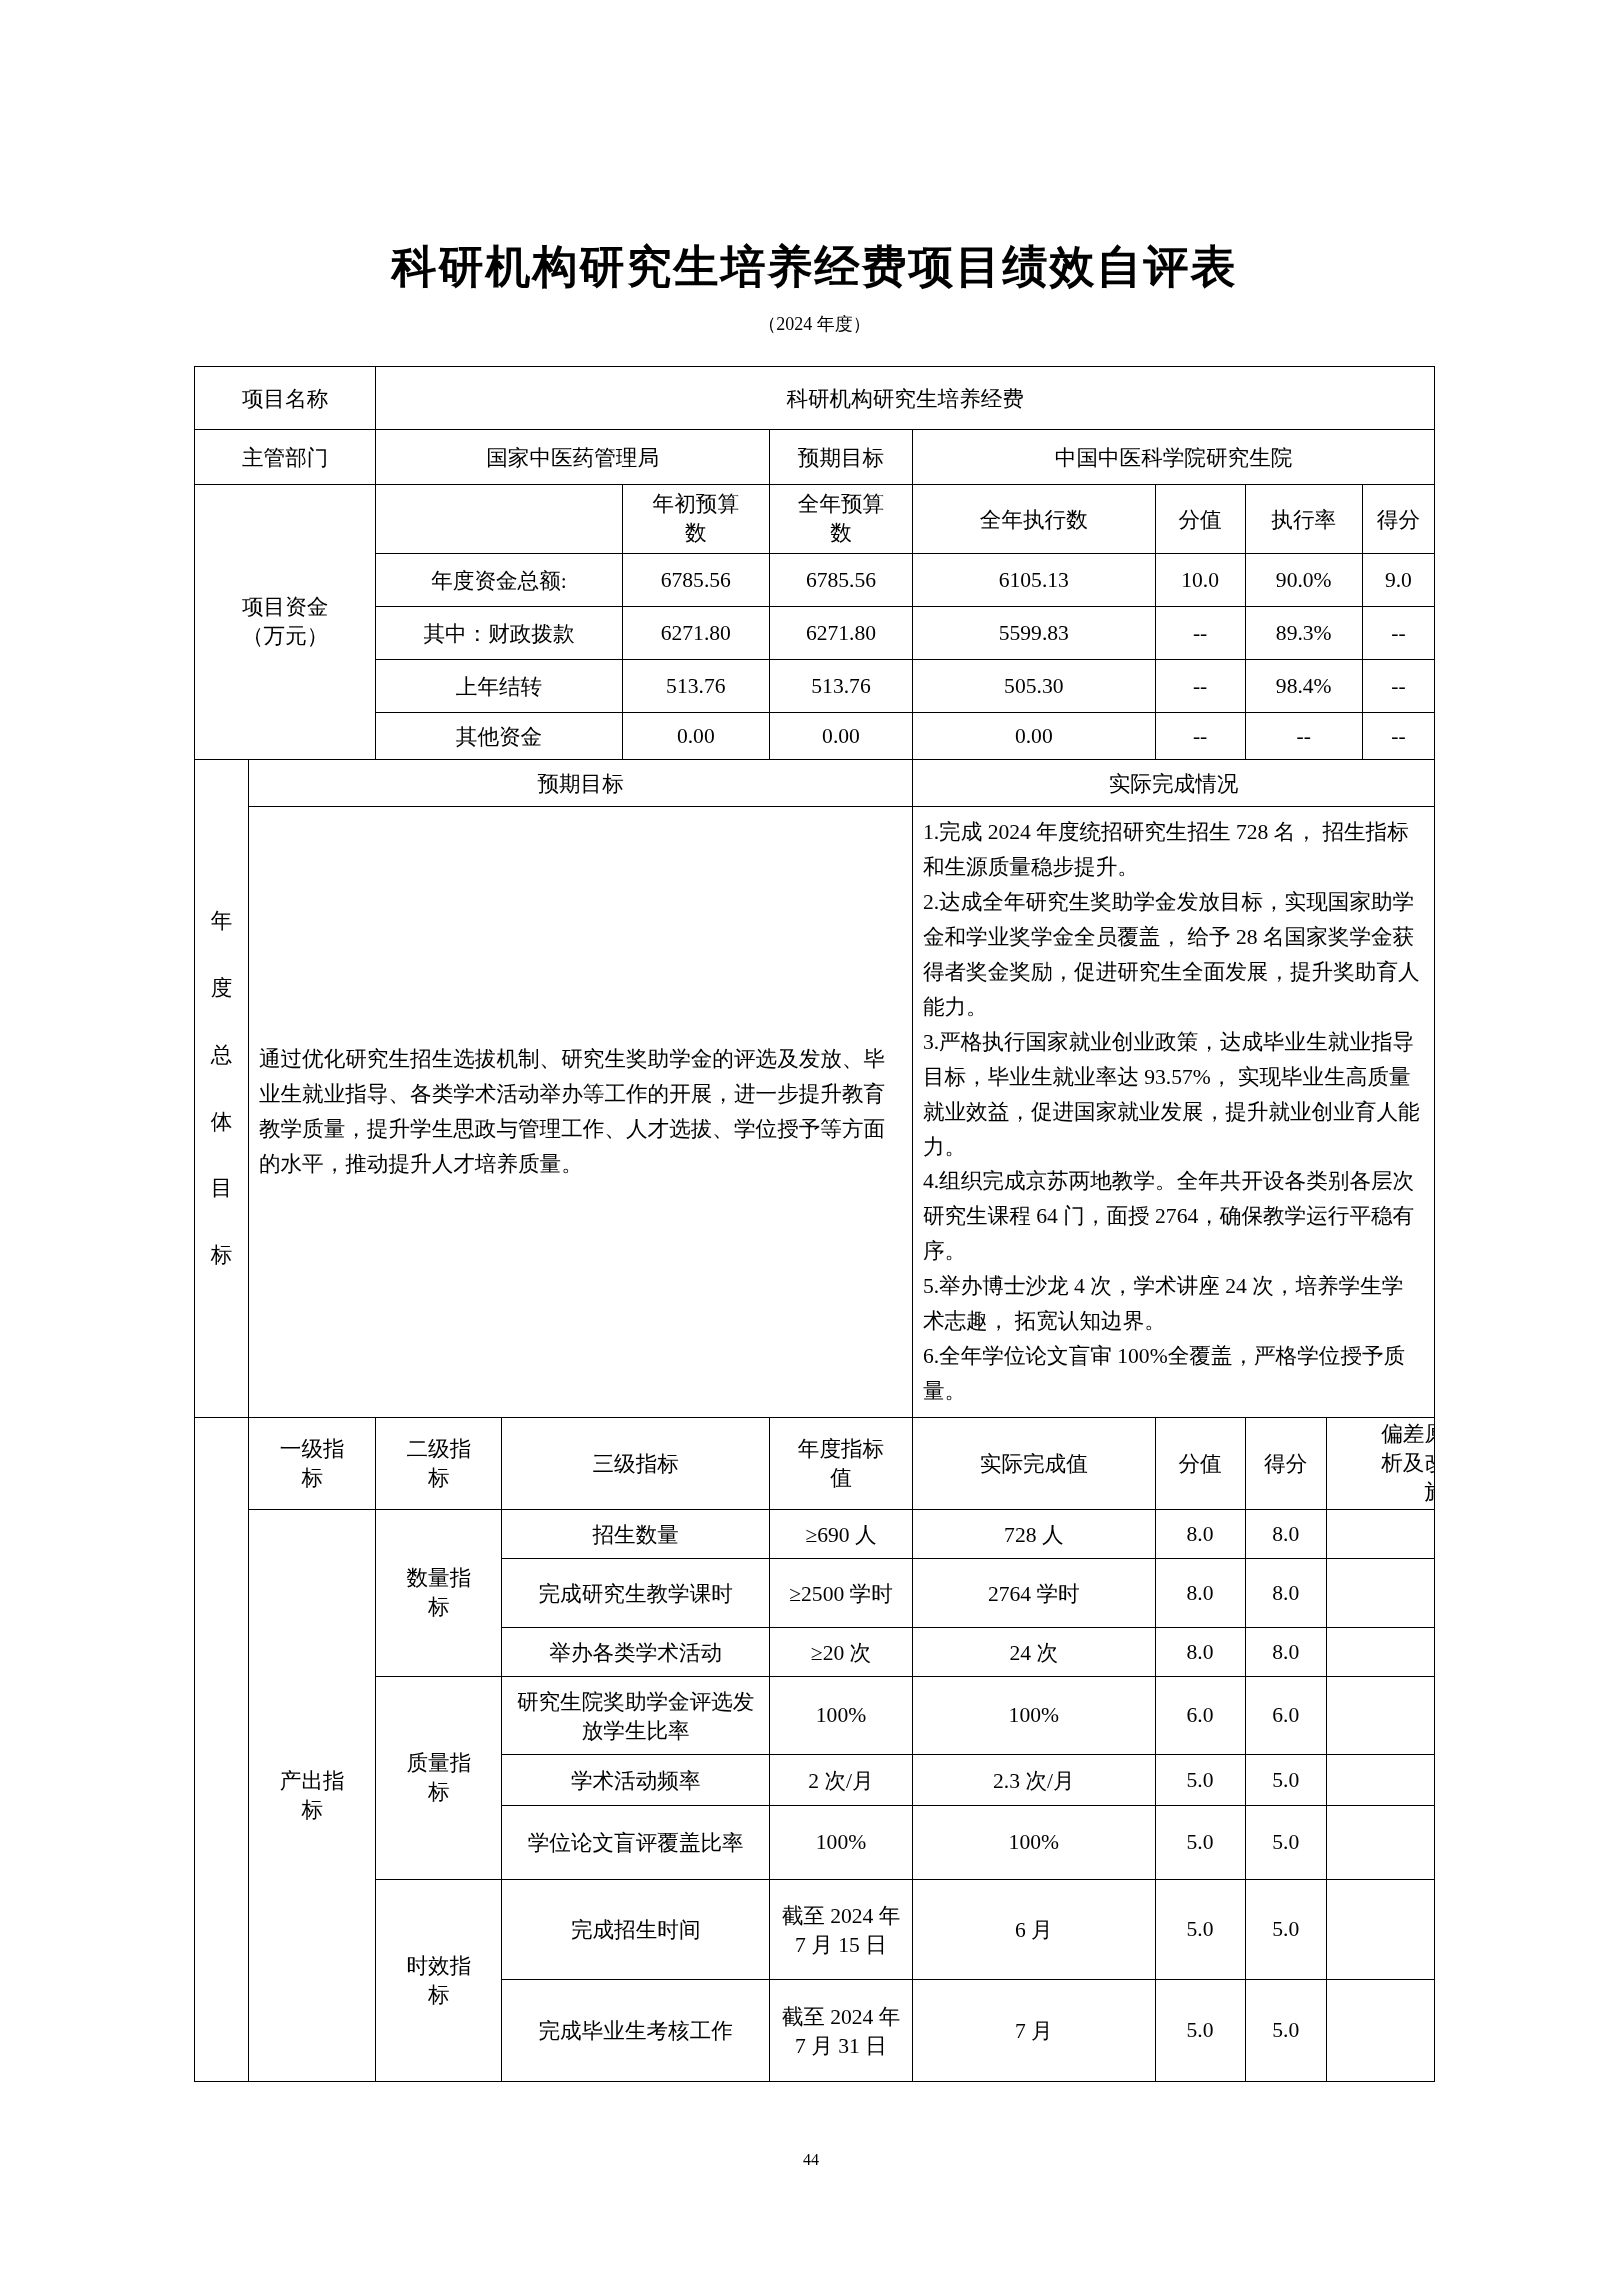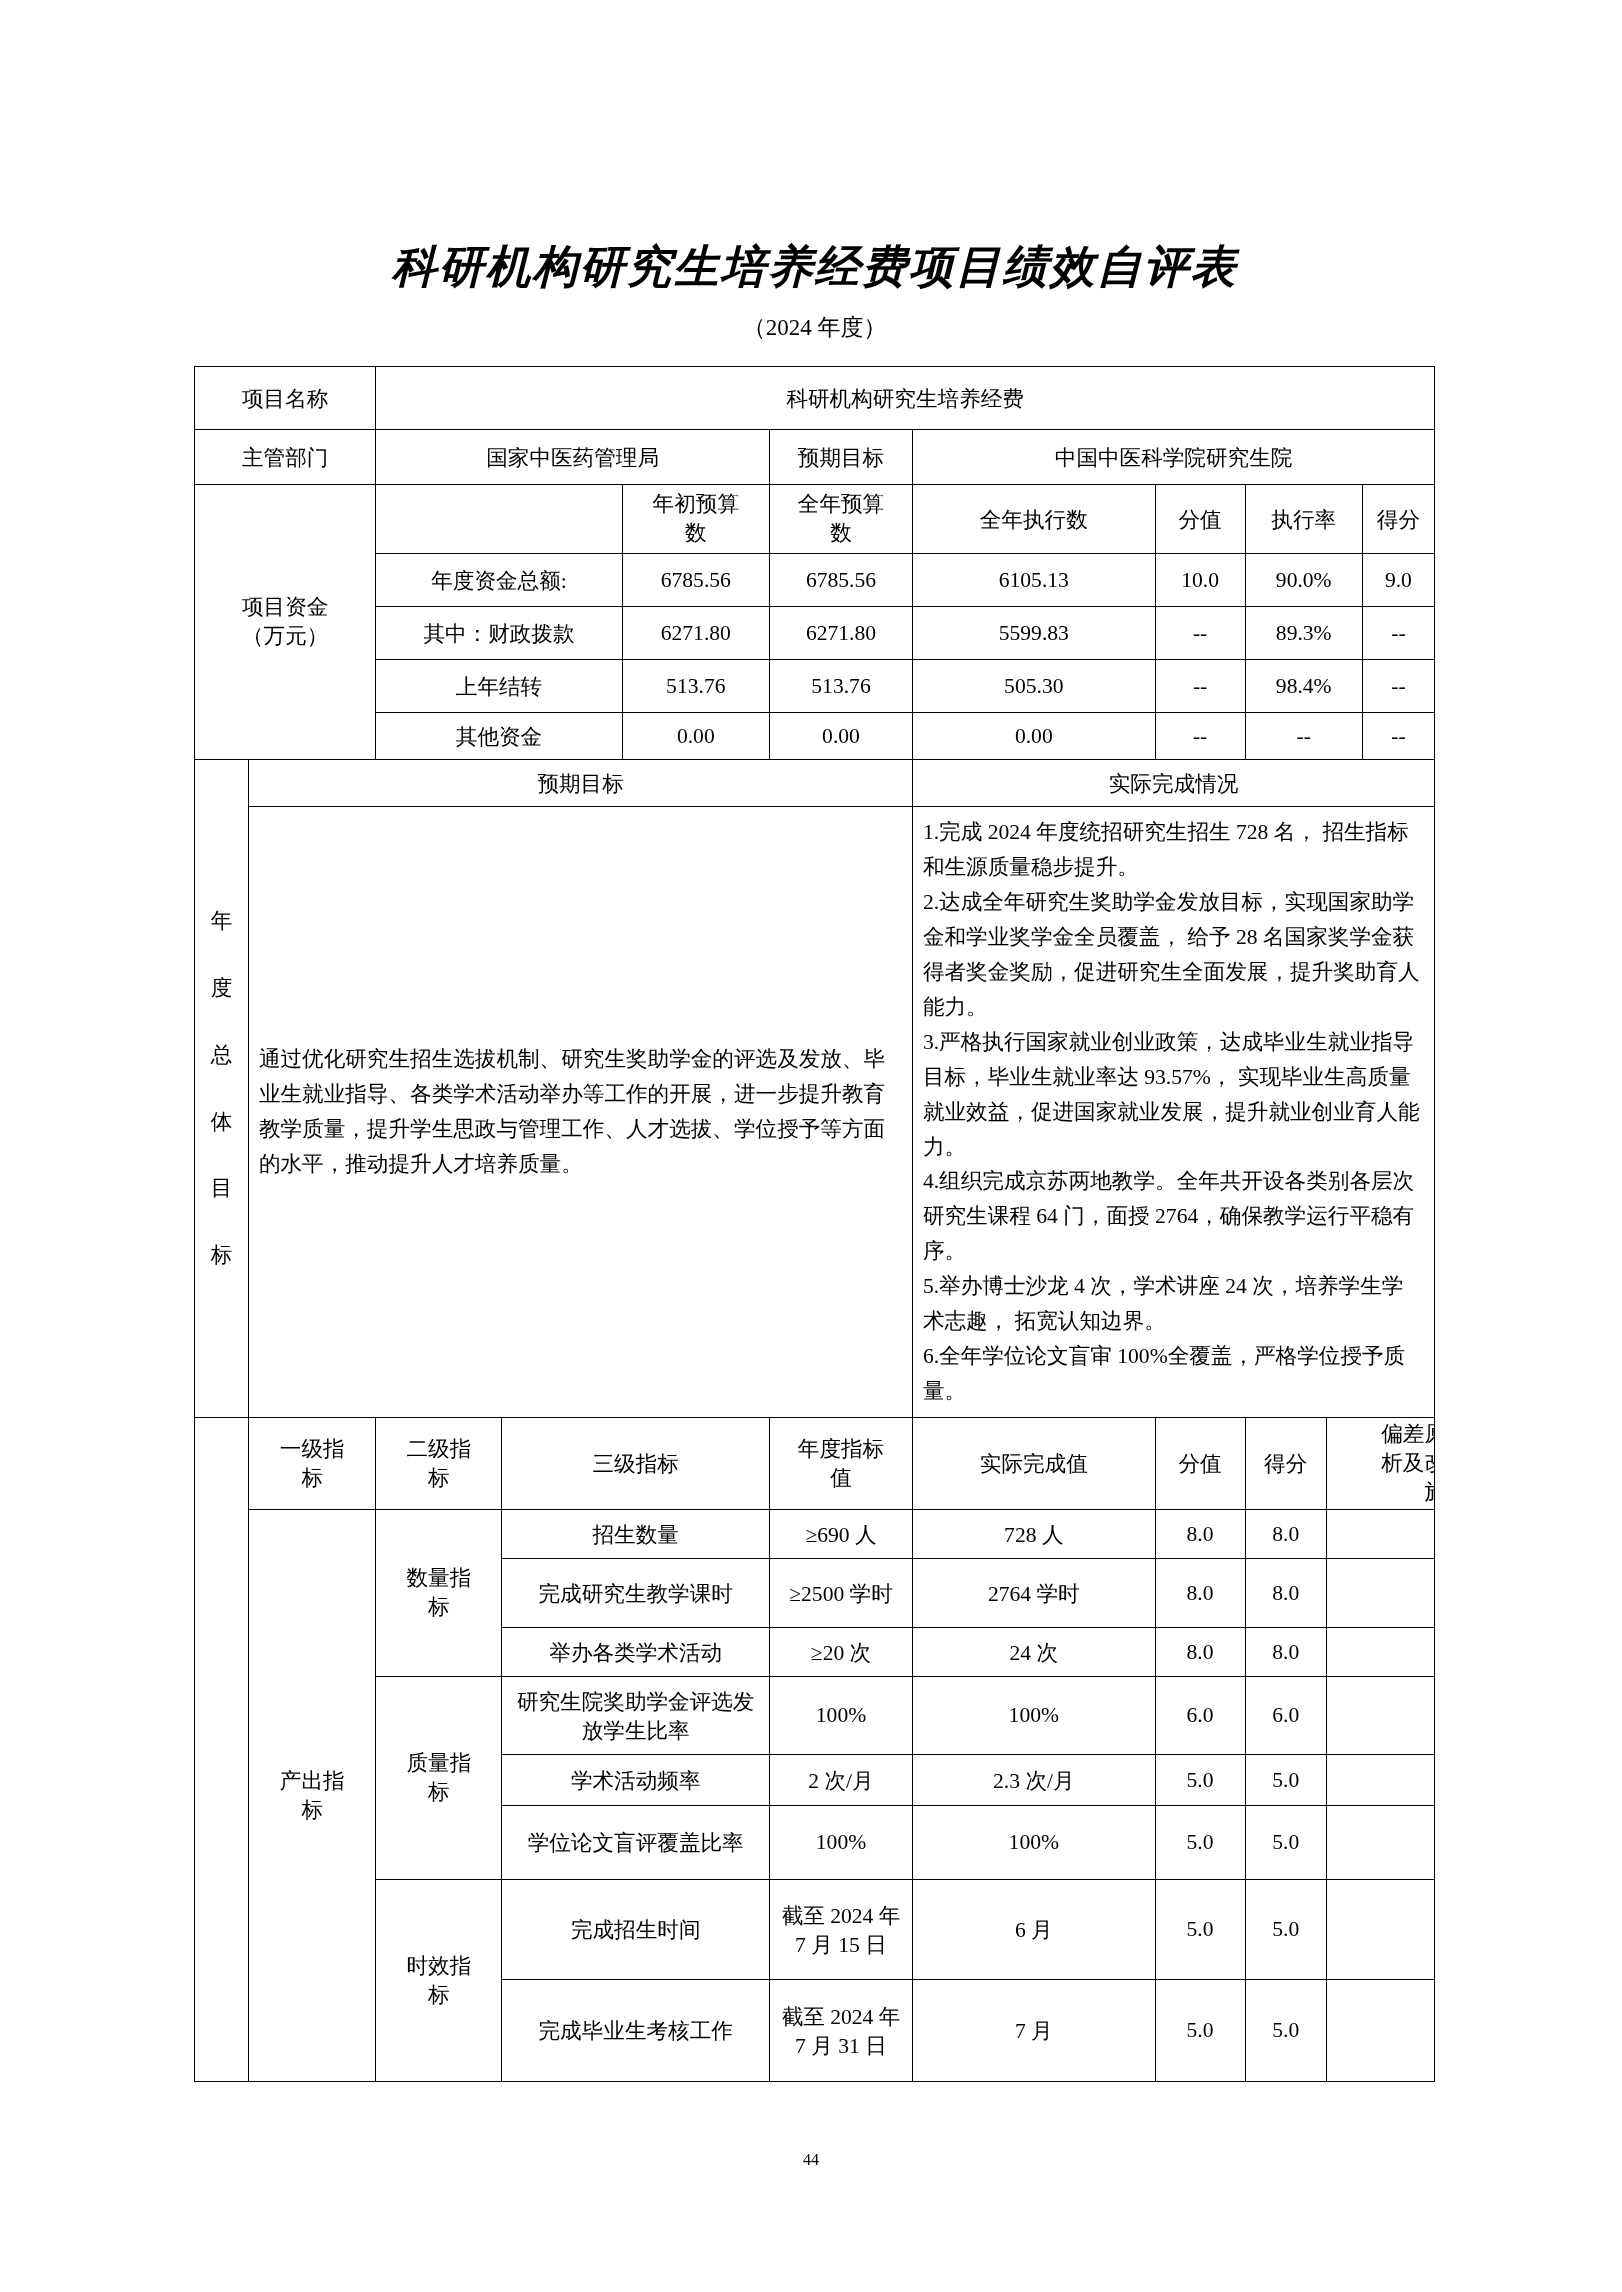--- a/index.html
+++ b/index.html
@@ -2,25 +2,25 @@
 <html><head>
 <meta charset="utf-8">
 <style>
   html,body{margin:0;padding:0;}
   body{
     width:1622px;height:2293px;position:relative;background:#ffffff;
     font-family:"Liberation Serif","DejaVu Serif",serif;color:#000;
   }
   .doc-title{
     position:absolute;left:194px;top:237px;width:1241px;
-    text-align:center;font-size:45px;font-weight:bold;letter-spacing:2px;font-style:italic;
+    text-align:center;font-size:45px;font-weight:bold;letter-spacing:2px;
   }
   .doc-subtitle{
     position:absolute;left:194px;top:312px;width:1241px;
-    text-align:center;font-size:23px;
+    text-align:center;font-size:18px;
   }
   table.main{
     position:absolute;left:194px;top:366px;
     border-collapse:collapse;table-layout:fixed;width:1241px;
     font-size:21.6px;
   }
   table.main td{
     border:1px solid #000;text-align:center;vertical-align:middle;
     padding:2px 5.9px;overflow:hidden;
   }

